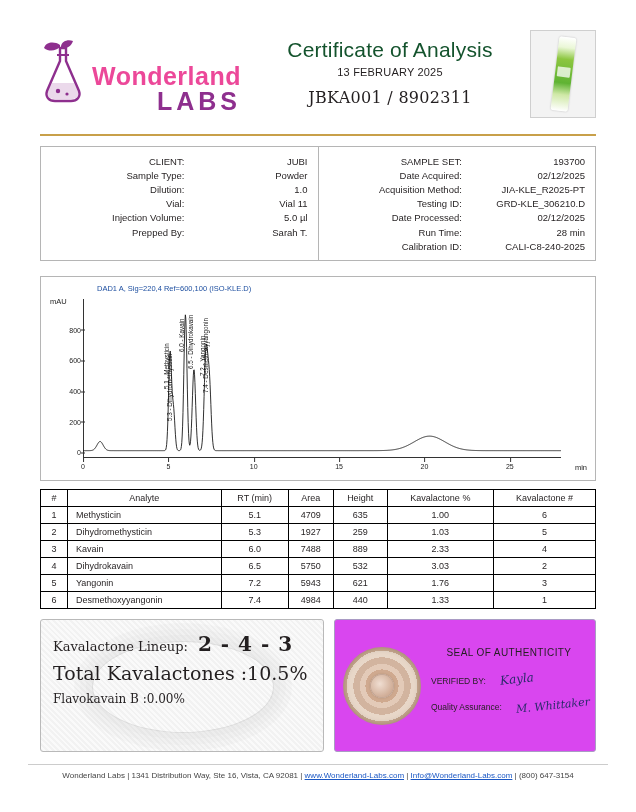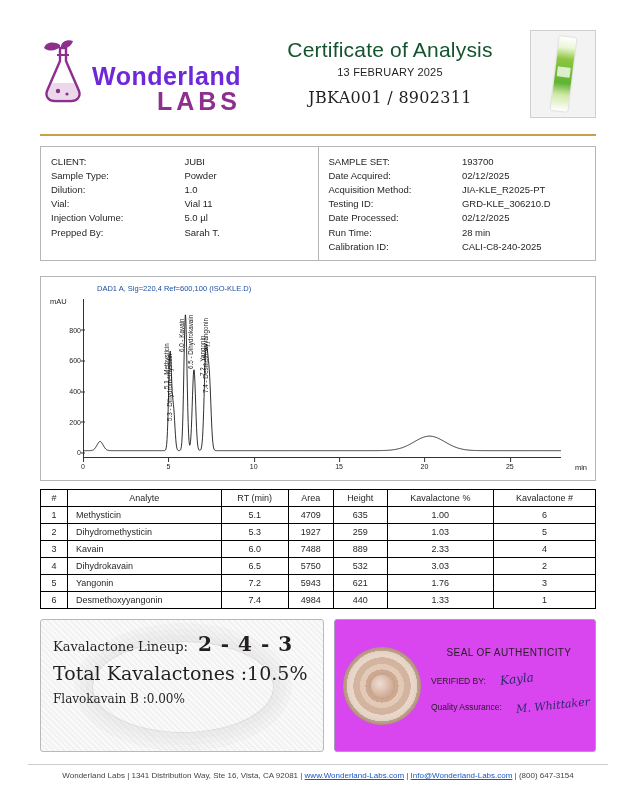--- a/index.html
+++ b/index.html
@@ -41,21 +41,21 @@
     height: 64px;
     flex: 0 0 46px;
     margin-right: 6px;
   }
   .logo-text {
     line-height: 1.0;
   }
   .logo-word1 {
     font-size: 25px;
     font-weight: bold;
-    color: #6d28d9;
+    color: #ec4899;
     letter-spacing: .5px;
     font-family: "Liberation Sans", sans-serif;
     margin-top: 36px;
   }
   .logo-word2 {
     font-size: 25px;
     font-weight: bold;
     color: #8e2f8e;
     letter-spacing: 4px;
     text-align: right;
@@ -122,20 +122,21 @@
     margin: 6px 40px 0 40px;
   }
 
   
   .info-wrap {
     margin: 10px 40px 15px 40px;
     border: 1px solid #b5b5b5;
     display: flex;
     box-sizing: border-box;
     font-size: 9.5px;
+    text-align: right;
   }
   .info-col {
     flex: 1 1 50%;
     padding: 7px 0 7px 0;
   }
   .info-col.left { border-right: 1px solid #b5b5b5; }
   .info-row {
     display: flex;
     padding: 1.6px 10px;
   }

